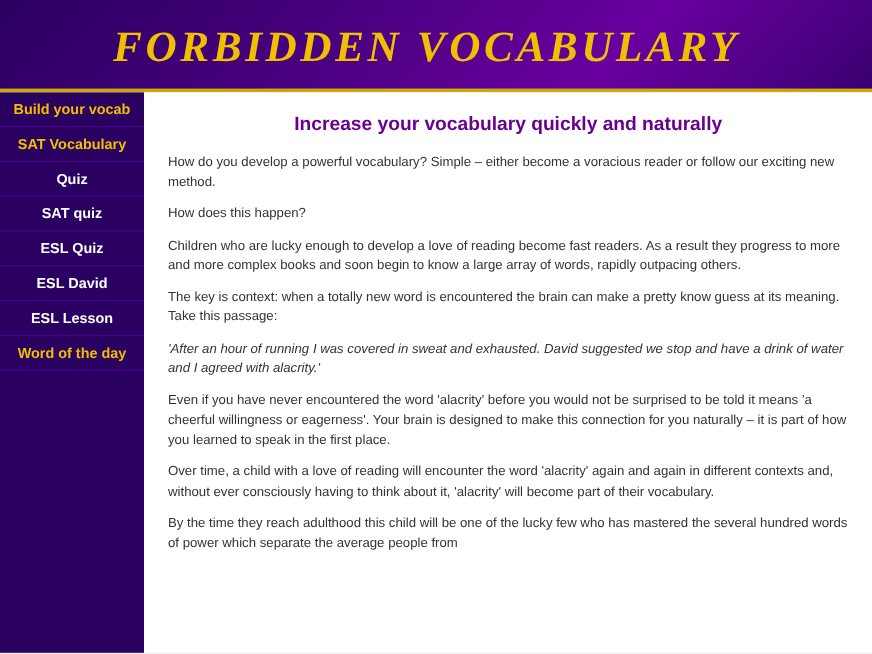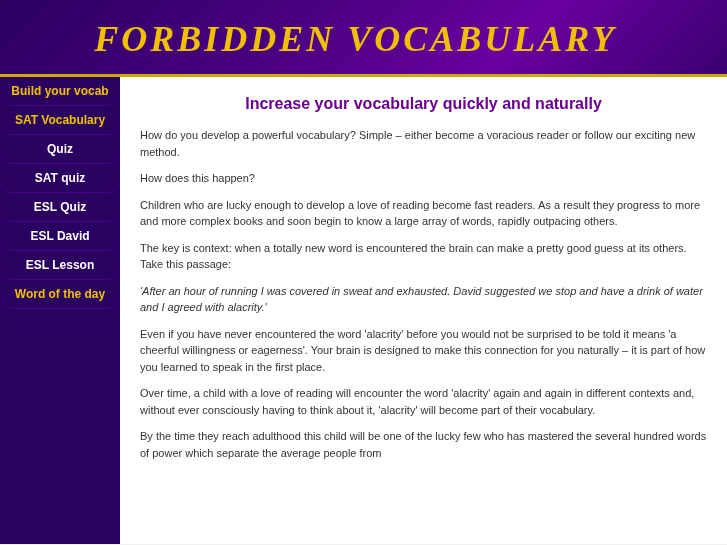--- a/index.html
+++ b/index.html
@@ -52,21 +52,20 @@
     }
 
     #sidebar ul li a {
       display: block;
       padding: 7px 8px;
       text-decoration: none;
       font-size: 12px;
       font-weight: bold;
       text-align: center;
       border-bottom: 1px solid #4a0090;
-      border-radius: 13px;
     }
 
     .nav-yellow a {
       color: #f0c000;
     }
 
     .nav-white a {
       color: #ffffff;
     }
 
@@ -134,20 +133,20 @@
         </li>
       </ul>
   </div>
 
   <div id="content">
     <h2>Increase your vocabulary quickly and naturally</h2>
     <div id="paragraphs-container">
     <p>How do you develop a powerful vocabulary? Simple – either become a voracious reader or follow our exciting new method.</p>
         <p>How does this happen?</p>
         <p>Children who are lucky enough to develop a love of reading become fast readers. As a result they progress to more and more complex books and soon begin to know a large array of words, rapidly outpacing others.</p>
-        <p>The key is context: when a totally new word is encountered the brain can make a pretty good guess at its others. Take this passage:</p>
+        <p>The key is context: when a totally new word is encountered the brain can make a pretty know guess at its meaning. Take this passage:</p>
         <p class="quote">'After an hour of running I was covered in sweat and exhausted. David suggested we stop and have a drink of water and I agreed with alacrity.'</p>
         <p>Even if you have never encountered the word 'alacrity' before you would not be surprised to be told it means 'a cheerful willingness or eagerness'. Your brain is designed to make this connection for you naturally – it is part of how you learned to speak in the first place.</p>
         <p>Over time, a child with a love of reading will encounter the word 'alacrity' again and again in different contexts and, without ever consciously having to think about it, 'alacrity' will become part of their vocabulary.</p>
         <p>By the time they reach adulthood this child will be one of the lucky few who has mastered the several hundred words of power which separate the average people from</p>
       </div>
   </div>
 </div>
 
 </body></html>

